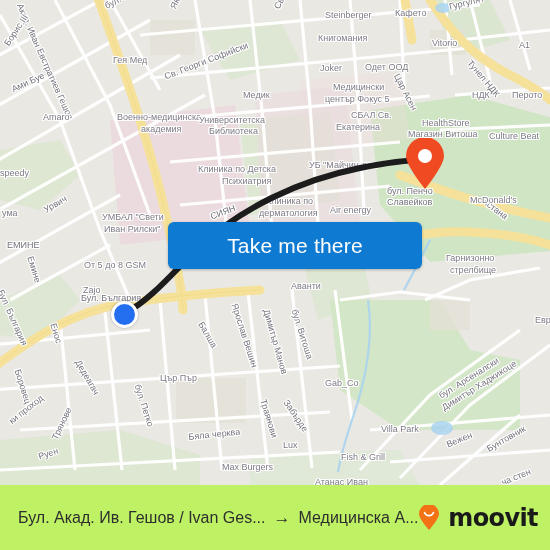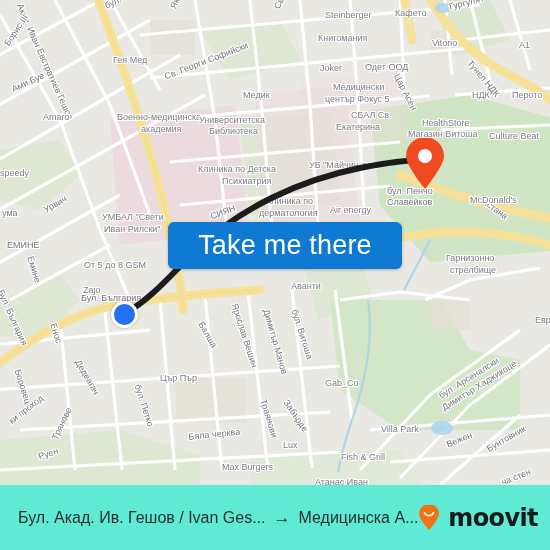--- a/index.html
+++ b/index.html
@@ -43,41 +43,41 @@
     border-radius:50%;background:#246ff0;border:3px solid #ffffff;
     box-sizing:border-box;
     box-shadow:0 0 2px rgba(0,0,0,.35);
   }
 
   
   #dest-pin{position:absolute;left:404px;top:138px;width:42px;height:52px;}
 
   
   #cta{
-    position:absolute;left:168px;top:222px;width:234px;height:47px;
+    position:absolute;left:168px;top:222px;width:254px;height:47px;
     background:#0f7ad1;border-radius:6px;border:none;
     color:#ffffff;font-family:"Liberation Sans", sans-serif;
-    font-size:27px;letter-spacing:.2px;
+    font-size:21px;letter-spacing:.2px;
     display:flex;align-items:center;justify-content:center;
     box-shadow:0 1px 3px rgba(0,0,0,.25);
     cursor:pointer;
   }
 
   
   #attrib{
     position:absolute;left:10px;top:468px;
     font-size:11.5px;color:#3a3a3a;
     text-shadow:1px 0 0 #fff,-1px 0 0 #fff,0 1px 0 #fff,0 -1px 0 #fff;
     white-space:nowrap;
   }
 
   
   #footer{
     position:absolute;left:0;top:485px;width:550px;height:65px;
-    background:#5eead4;
+    background:#bef264;
     display:flex;align-items:center;
   }
   #route-summary{
     display:flex;align-items:center;gap:8px;
     margin-left:18px;
     font-size:16px;color:#2e2e2e;white-space:nowrap;
   }
   #route-arrow{font-size:17px;color:#2e2e2e;}
   #brand{
     position:absolute;right:12px;top:50%;transform:translateY(-50%);

